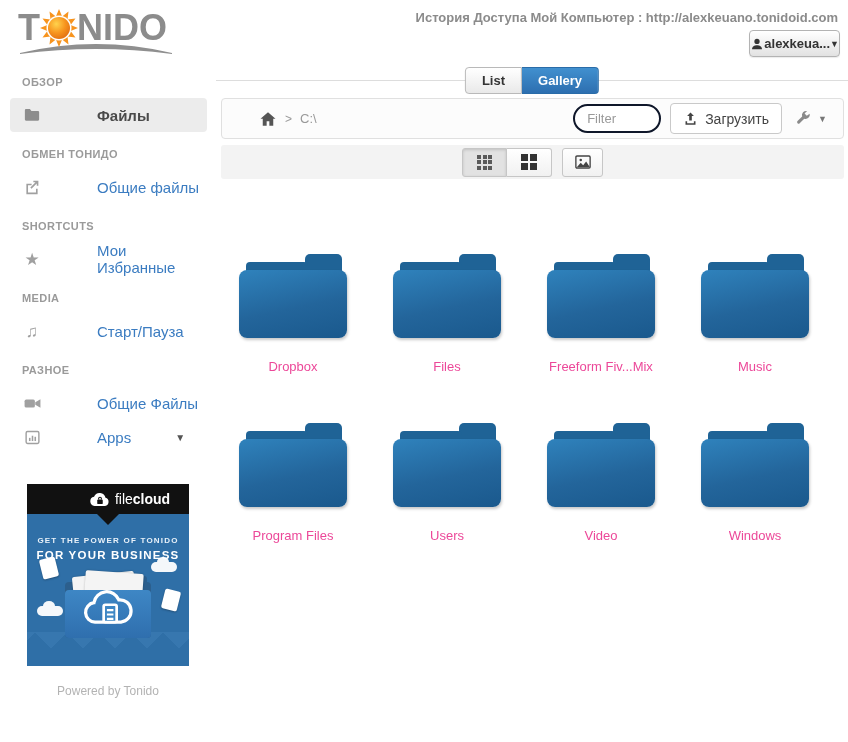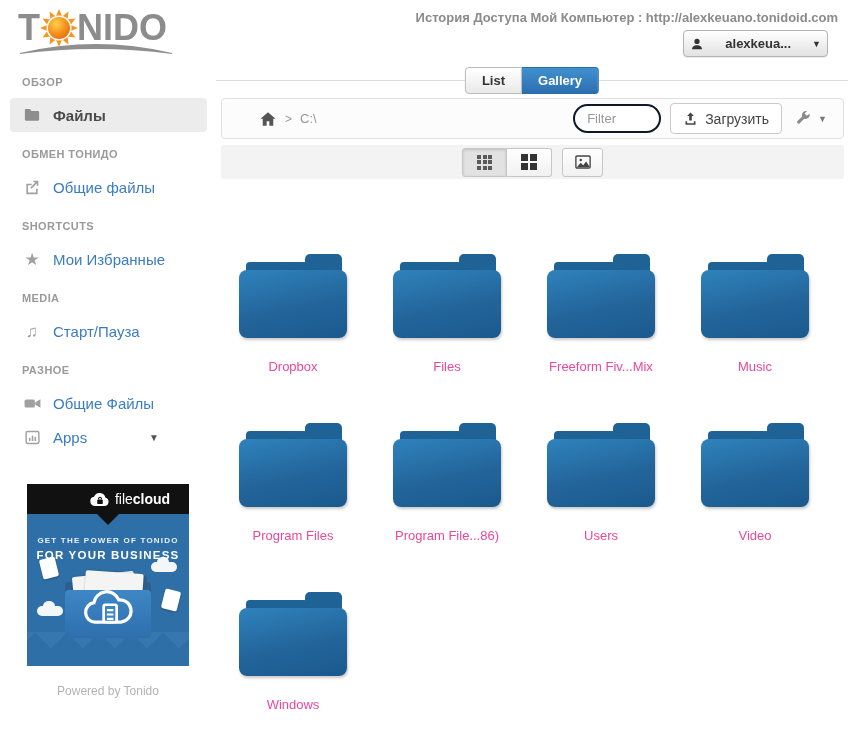--- a/index.html
+++ b/index.html
@@ -7,31 +7,31 @@
     font-family:"Liberation Sans","DejaVu Sans",sans-serif; }
   .app { position:relative; width:848px; height:742px; background:#fff; }
 
   
   .header { position:absolute; top:0; left:0; right:0; height:60px; background:#fff; }
   .logo { position:absolute; left:18px; top:6px; display:flex; align-items:flex-start; cursor:pointer; }
   .logo-text { font-size:36px; font-weight:bold; color:#8c8c8c; letter-spacing:0px; line-height:44px; }
   .sun-wrap { width:40px; height:40px; margin:2px -2px 0 -1px; position:relative; z-index:2; }
   .swoosh { position:absolute; left:2px; bottom:-2px; width:152px; height:12px; }
   .access-title { position:absolute; top:10px; right:10px; font-size:13px; font-weight:bold; color:#8b8b8b; }
-  .user-btn { position:absolute; top:30px; right:20px; height:27px; padding:0 6px; display:flex; align-items:center; gap:21px;
+  .user-btn { position:absolute; top:30px; right:8px; height:27px; padding:0 0; display:flex; align-items:center; gap:0;
     background:linear-gradient(#ffffff,#e2e2e2); border:1px solid #b3b3b3; border-radius:4px;
     font-size:13px; font-weight:bold; color:#333; cursor:pointer; box-shadow:0 1px 1px rgba(0,0,0,.08);
     font-family:inherit; }
   .user-caret { font-size:9px; color:#333; }
 
   
   .sidebar { position:absolute; top:60px; left:0; width:216px; bottom:0; background:#fff; }
   .side-heading { padding:16px 0 10px 22px; font-size:11px; font-weight:bold; color:#9a9a9a; letter-spacing:.4px; }
   .side-item { display:flex; align-items:center; height:34px; margin:0 9px 0 10px; padding:0 0 0 12px;
-    border-radius:4px; color:#3b7cc1; font-size:15px; cursor:pointer; }
+    border-radius:4px; color:#3b7cc1; font-size:15px; cursor:pointer;gap:44px; }
   .side-item.active { background:#ececec; color:#4a4a4a; font-weight:bold; }
   .side-icon { width:20px; height:20px; display:flex; align-items:center; justify-content:center; margin-right:11px; color:#a0a0a0; flex:none; }
   .side-icon svg { display:block; }
   .side-glyph { font-size:17px; color:#a0a0a0; line-height:1; }
   .side-caret { margin-left:auto; margin-right:48px; font-size:10px; color:#555; }
 
   
   .banner { display:block; width:162px; margin:30px auto 0; cursor:pointer; text-decoration:none; }
   .banner-head { position:relative; height:30px; background:#111; display:flex; align-items:center; justify-content:center; gap:4px;padding-left:43px; }
   .banner-brand { color:#fff; font-size:14px; }
@@ -363,28 +363,20 @@
             <i class="fbody"></i>
           </div>
           <div class="flabel">Program Files</div>
         </div>
         <div class="tile">
           <div class="ficon">
             <i class="tab"></i>
             <i class="ridge"></i>
             <i class="fbody"></i>
           </div>
-          <div class="flabel">Program File...86)</div>
-        </div>
-        <div class="tile">
-          <div class="ficon">
-            <i class="tab"></i>
-            <i class="ridge"></i>
-            <i class="fbody"></i>
-          </div>
           <div class="flabel">Users</div>
         </div>
         <div class="tile">
           <div class="ficon">
             <i class="tab"></i>
             <i class="ridge"></i>
             <i class="fbody"></i>
           </div>
           <div class="flabel">Video</div>
         </div>

